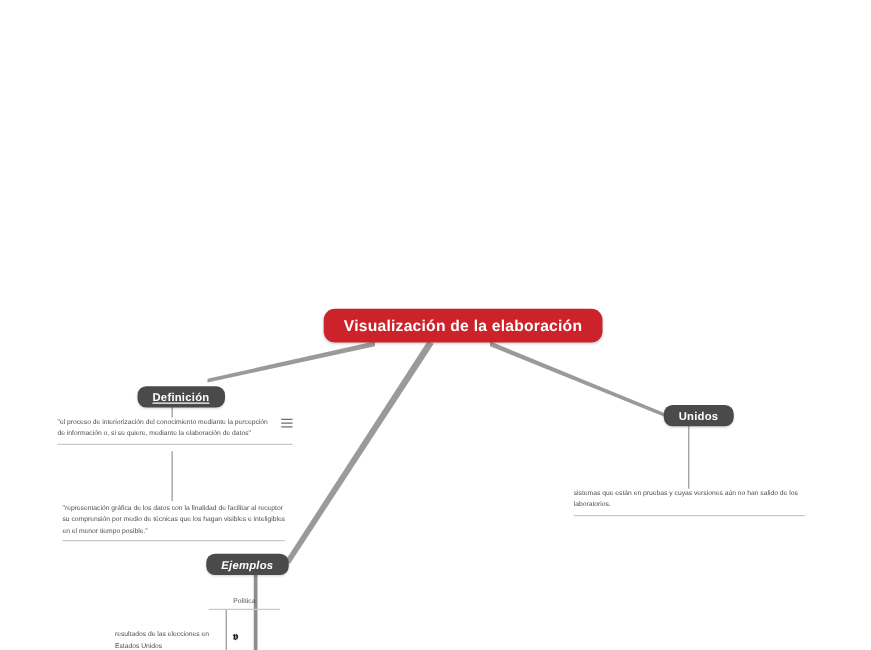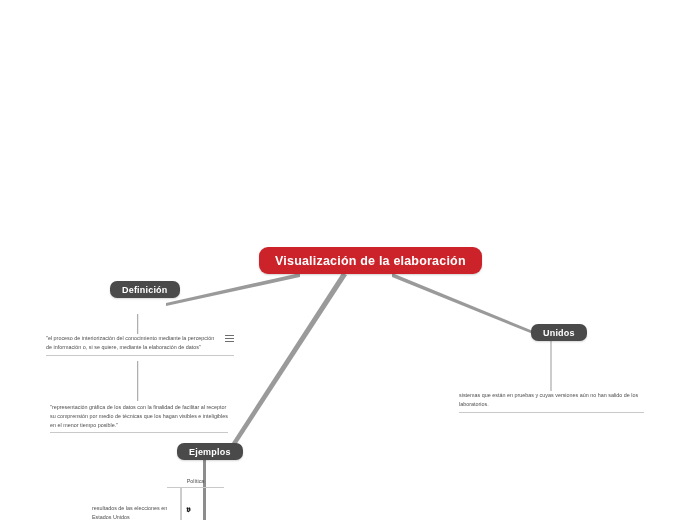--- a/index.html
+++ b/index.html
@@ -150,21 +150,21 @@
 
     <path d="M 203 460 L 203 520 L 206 520 L 206 460 Z" fill="#8d8d8d"></path>
 
     <path d="M 180.5 488 L 180.5 520 L 181.5 520 L 181.5 488 Z" fill="#9a9a9a"></path>
   </svg>
 
   <div class="node node-root" style="left:259px; top:247px;">
     <span>Visualización de la elaboración</span>
   </div>
 
-  <div class="node node-branch" style="left:110px; top:281px;">
+  <div class="node node-branch" style="left:110px; top:309px;text-decoration:underline;">
     <span>Definición</span>
   </div>
 
   <div class="leaf" style="left:46px; top:334px; width:188px;">
     <div class="leaf-row">
       <div class="leaf-text">"el proceso de interiorización del conocimiento mediante la percepción de información o, si se quiere, mediante la elaboración de datos"</div>
       <div class="icon-notes">
           <span></span>
           <span></span>
           <span></span>
@@ -177,21 +177,21 @@
   </div>
 
   <div class="node node-branch" style="left:531px; top:324px;">
     <span>Unidos</span>
   </div>
 
   <div class="leaf" style="left:459px; top:391px; width:185px;">
     <div class="leaf-text">sistemas que están en pruebas y cuyas versiones aún no han salido de los laboratorios.</div>
   </div>
 
-  <div class="node node-branch" style="left:177px; top:443px;">
+  <div class="node node-branch" style="left:165px; top:443px;font-style:italic;">
     <span>Ejemplos</span>
   </div>
 
   <div class="sublabel" style="left:167px; top:477px; width:57px;">
     <span>Política</span>
   </div>
 
   <div class="leaf" style="left:92px; top:504px; width:101px; border-bottom:none;">
     <div class="leaf-row">
       <div class="leaf-text">resultados de las elecciones en Estados Unidos</div>

